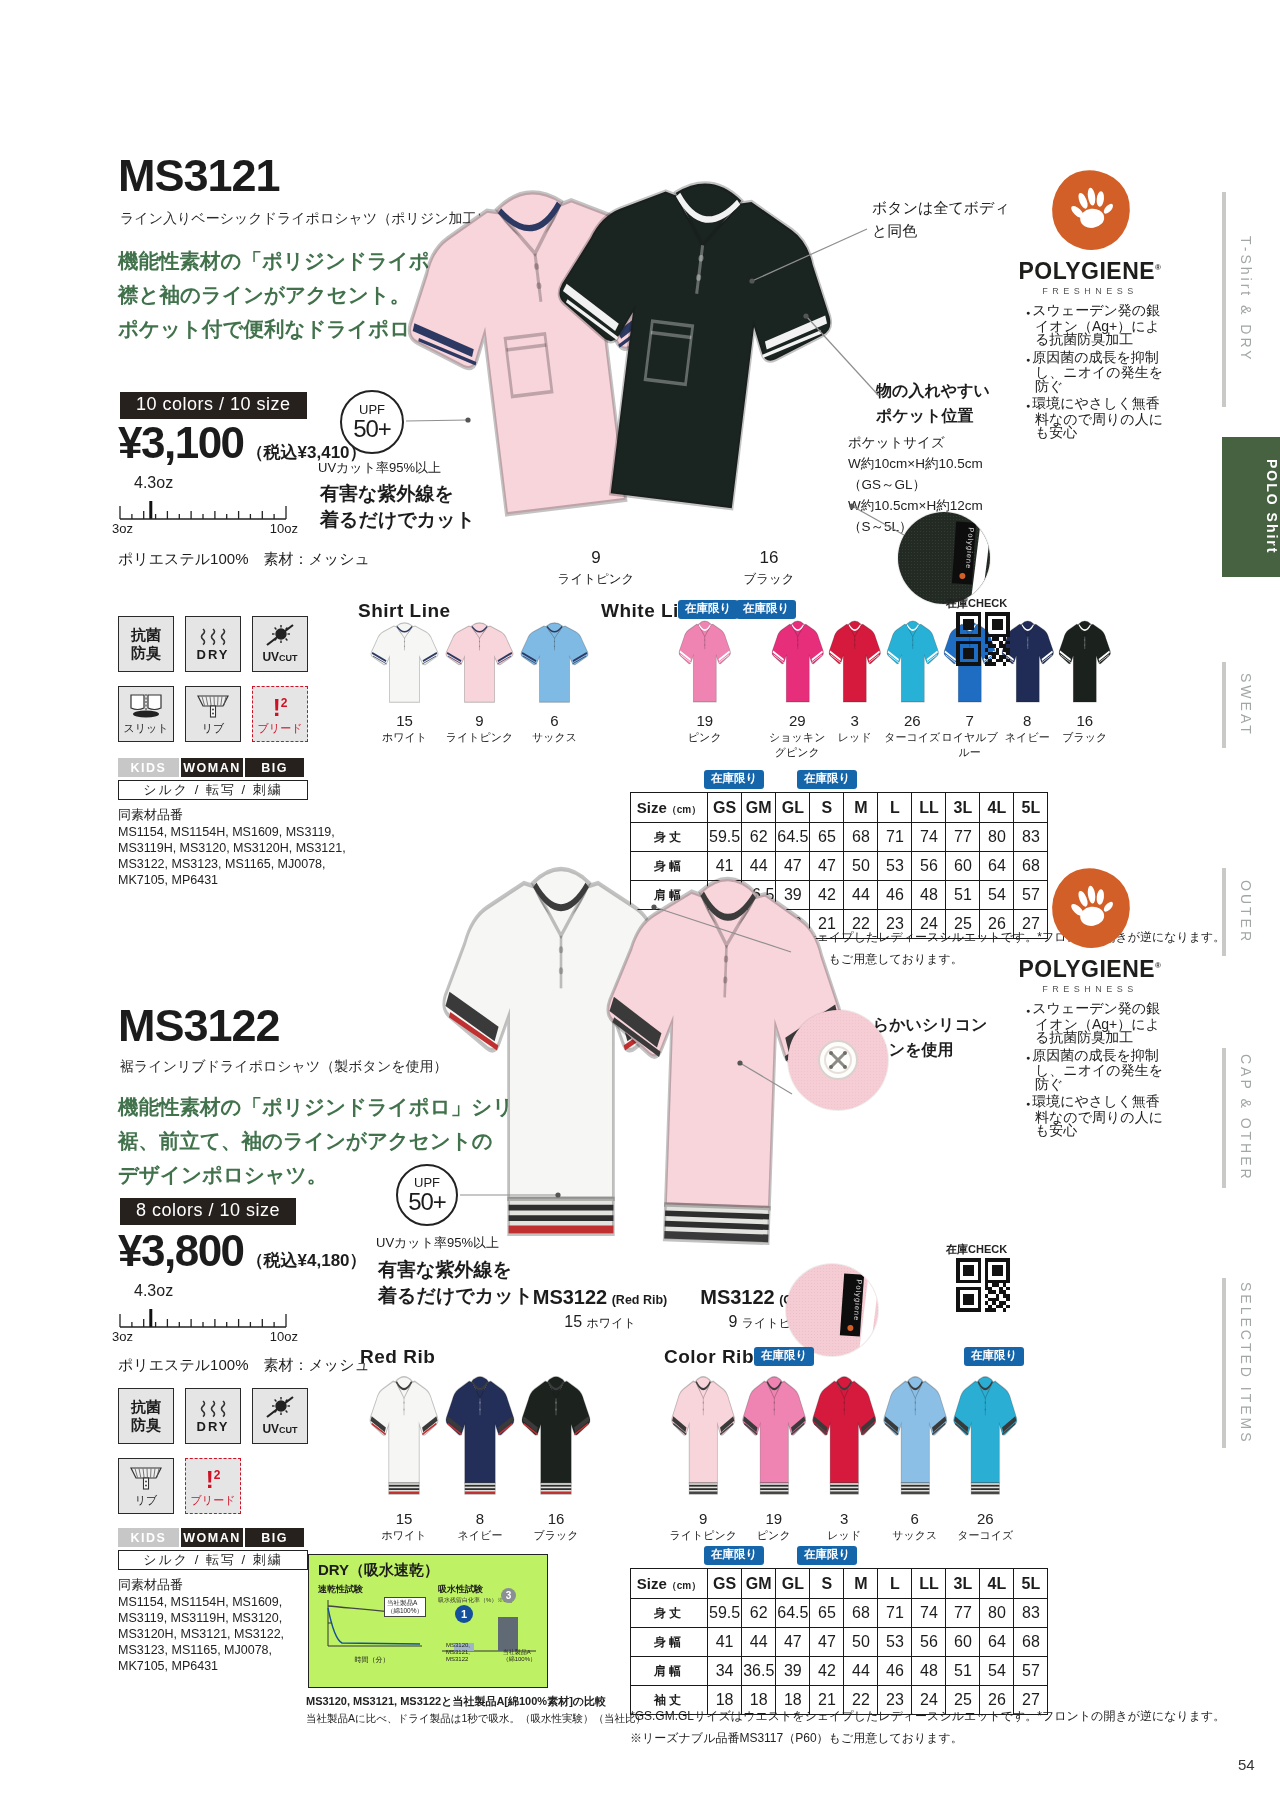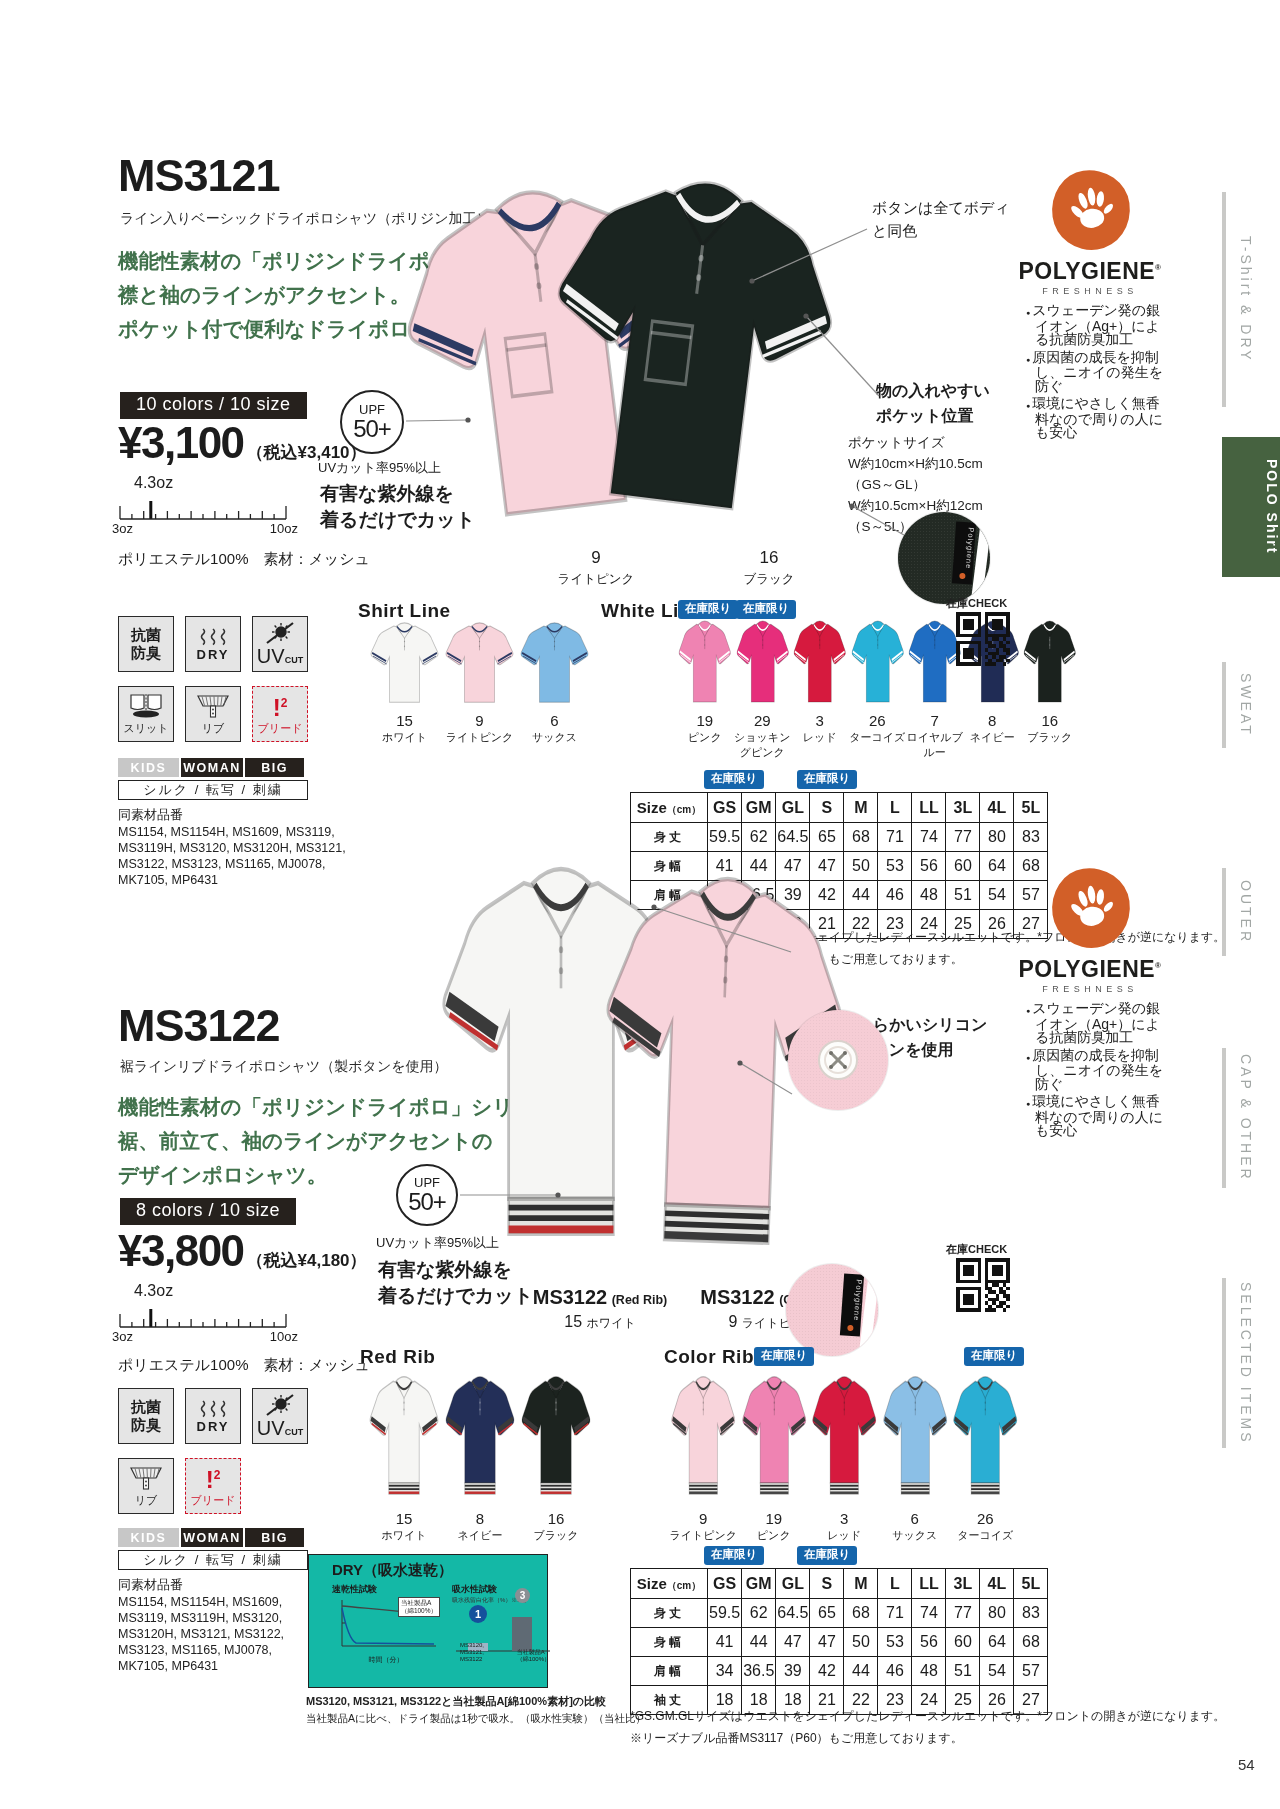--- a/index.html
+++ b/index.html
@@ -16,21 +16,21 @@
   .price .tax{font-size:17px;font-weight:bold}
   .oz{font-size:16px;color:#222}
   .ruler-wrap{width:172px}
   .ruler-lab{position:absolute;top:23px;font-size:13px}
   .material{font-size:15px}
   
   .fbox{width:56px;height:56px;border:1.7px solid #2a2a2a;display:flex;flex-direction:column;
         align-items:center;justify-content:center;text-align:center;box-sizing:border-box;background:#e5e5e5}
   .fbox .flabel{font-size:11px;margin-top:2px;color:#222}
   .anti-text{font-size:15px;font-weight:bold;line-height:18px;width:2.3em;word-break:break-all;margin:0 auto}
-  .uv-big{font-size:20px;font-weight:normal}
+  .uv-big{font-size:12px;font-weight:bold}
   .uv-cut{font-size:9px;font-weight:bold}
   .fbox.bleed{border:1.7px dashed #cf1126}
   .bleed-mark{color:#cf1126;font-size:24px;font-weight:bold;line-height:22px}
   .bleed-mark sup{font-size:12px}
   .fbox.bleed .flabel{color:#cf1126}
   .dry-label{font-size:13px;letter-spacing:2px;font-weight:bold}
   
   .kids-row{display:flex;gap:2px}
   .kbadge{height:19px;display:flex;align-items:center;justify-content:center;color:#fff;
           font-size:12.5px;font-weight:bold;letter-spacing:1.5px}
@@ -89,21 +89,21 @@
   
   .fabric-circle{border-radius:50%;overflow:hidden;position:relative;box-shadow:0 0 0 1px rgba(0,0,0,.07)}
   .f-dark{background:#232a24;background-image:radial-gradient(rgba(255,255,255,.07) 1px,transparent 1px);background-size:3px 3px}
   .f-pink{background:#f5ccd4;background-image:radial-gradient(rgba(0,0,0,.05) 1px,transparent 1px);background-size:3px 3px}
   .f-white{position:absolute;right:3px;top:8px;width:11px;height:80px;background:#fff;transform:rotate(7deg)}
   .f-tag{position:absolute;right:16px;top:10px;width:20px;height:62px;background:#0d0d0d;transform:rotate(4deg)}
   .f-tag-text{writing-mode:vertical-rl;color:#ddd;font-size:7.5px;letter-spacing:1px;width:100%;text-align:center;padding-top:5px;box-sizing:border-box}
   .f-dot{position:absolute;left:50%;bottom:5px;width:6px;height:6px;margin-left:-3px;border-radius:50%;background:#d25f28}
   .btn-circle{border-radius:50%;background:#f6cdd5;background-image:radial-gradient(rgba(0,0,0,.04) 1px,transparent 1px);background-size:3px 3px;position:relative;box-shadow:0 0 0 1px rgba(0,0,0,.07)}
   
-  .dry-box{border:1.7px solid #222;box-sizing:border-box;padding:6px 23px;background:#14b8a6}
+  .dry-box{border:1.7px solid #222;box-sizing:border-box;padding:6px 9px;background:#bef264}
   .dry-title{font-size:15px;font-weight:bold}
   .dry-panels{display:flex;gap:12px;margin-top:3px}
   .dry-cap{font-size:9px;font-weight:bold}
   .dry-sub{font-size:6px;color:#333}
   .dry-p1,.dry-p2{position:relative}
   .dry-legend-cotton{position:absolute;right:0;top:14px;border:1px solid #444;font-size:6.5px;line-height:8px;
                      padding:1px 2px;background:#fff;white-space:pre-line}
   .dry-axis{font-size:7px;text-align:center;margin-top:-3px}
   .dry-legend-dry{position:absolute;left:8px;bottom:2px;font-size:6px;line-height:7px;white-space:pre-line}
   .dry-legend-b{position:absolute;right:2px;bottom:2px;font-size:6px;line-height:7px;white-space:pre-line}
@@ -391,21 +391,21 @@
               <circle cx="60" cy="35" r="1" fill="rgba(25,25,25,.26)"></circle>
               <path d="M8.2,43 L30.5,53.2" stroke="#ffffff" stroke-width="2.6" fill="none"></path>
               <path d="M9.6,47 L31.2,56.6" stroke="#ffffff" stroke-width="1.1" fill="none"></path>
               <path d="M111.8,43 L89.5,53.2" stroke="#ffffff" stroke-width="2.6" fill="none"></path>
               <path d="M110.4,47 L88.8,56.6" stroke="#ffffff" stroke-width="1.1" fill="none"></path>
             </svg></span>
         </div>
         <div class="chip-code">19</div>
         <div class="chip-name">ピンク</div>
       </div>
-      <div class="chip" style="width: 57.5px;">
+      <div class="chip" style="width: 57.5px; margin-left: 35px;">
         <div class="chip-shirt" style="height:96px">
           <span style="width:84px;height:96px;display:block"><svg viewBox="0 0 120 116" width="100%" height="100%" preserveAspectRatio="none">
               <path d="M43,10 L26,17 Q19,20 16,27 L7,42 Q5,46 9,48 L26,57 Q30,59 32,55 L36,48 L36,104 L84,104 L84,48 L88,55 Q90,59 94,57 L111,48 Q115,46 113,42 L104,27 Q101,20 94,17 L77,10 L72,11 Q66,20 60,20 Q54,20 48,11 Z" fill="#e62e7b" stroke="rgba(25,25,25,.26)" stroke-width="1.3"></path>
               <path d="M47,10 L60,25 L73,10 Q60,2 47,10 Z" fill="#e62e7b" stroke="rgba(25,25,25,.26)" stroke-width="1.3"></path>
               <path d="M48,10.5 Q60,23.5 72,10.5" fill="none" stroke="#ffffff" stroke-width="2"></path>
               <line x1="60" y1="25" x2="60" y2="40" stroke="rgba(25,25,25,.26)" stroke-width="1.2"></line>
               <circle cx="60" cy="29" r="1" fill="rgba(25,25,25,.26)"></circle>
               <circle cx="60" cy="35" r="1" fill="rgba(25,25,25,.26)"></circle>
               <path d="M8.2,43 L30.5,53.2" stroke="#ffffff" stroke-width="2.6" fill="none"></path>
               <path d="M9.6,47 L31.2,56.6" stroke="#ffffff" stroke-width="1.1" fill="none"></path>

